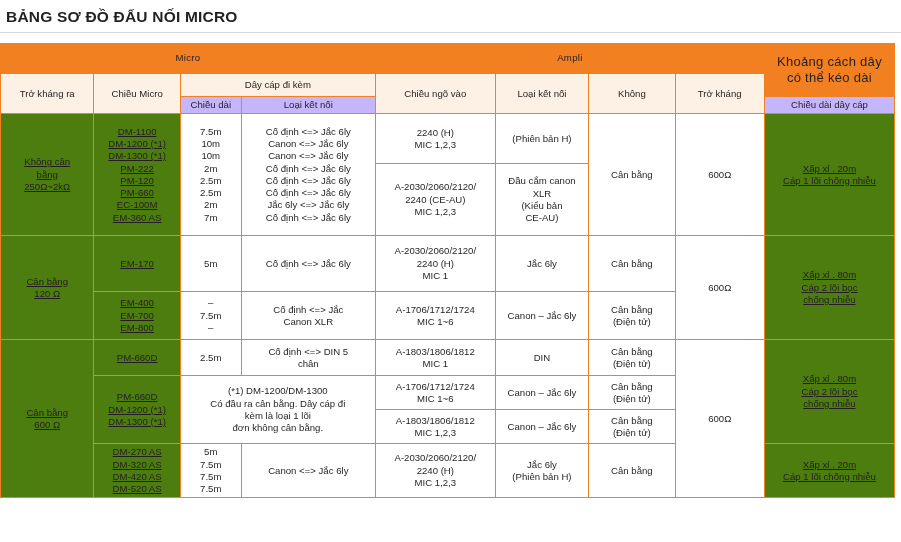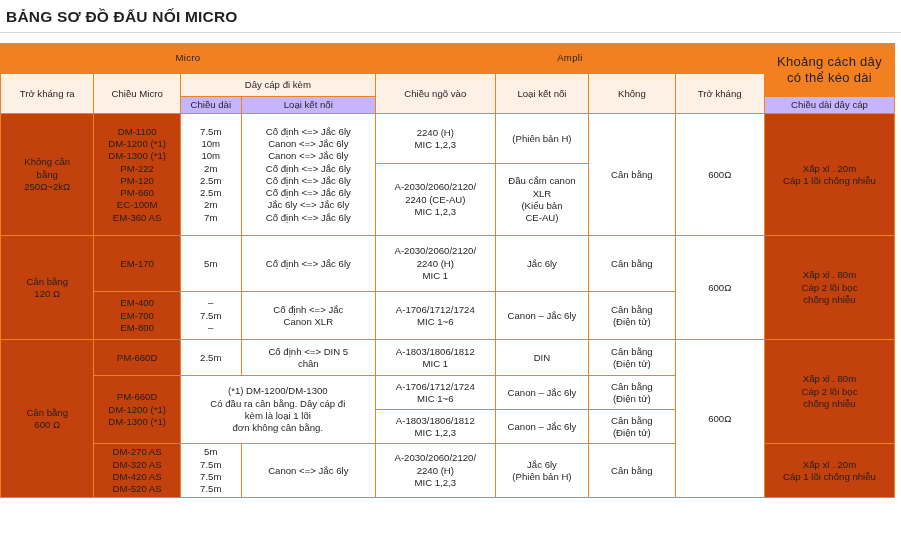--- a/index.html
+++ b/index.html
@@ -63,21 +63,21 @@
     background: #fdf0e4;
     font-size: 9.5px;
     height: 23px;
   }
   .hdr-sub2 {
     background: #c4b5fd;
     font-size: 9.5px;
     height: 16px;
   }
 
-  .cell-left-band { background: #c2410c; }
+  .cell-left-band { background: #4d7c0f; text-decoration: underline; }
   .cell-white { background: #ffffff; }
 
   .multi { white-space: pre-line; }
 </style>
 </head>
 <body>
 
 <div class="page">
 
   <div class="title">BẢNG SƠ ĐỒ ĐẤU NỐI MICRO</div>

